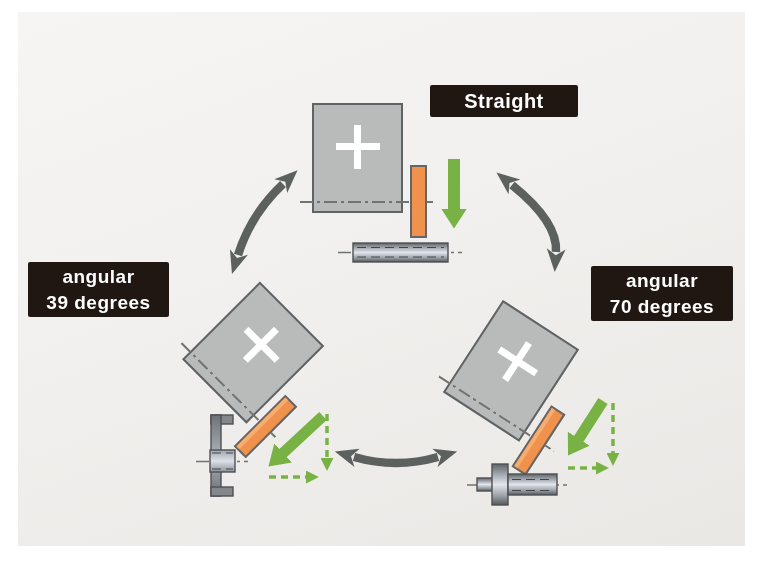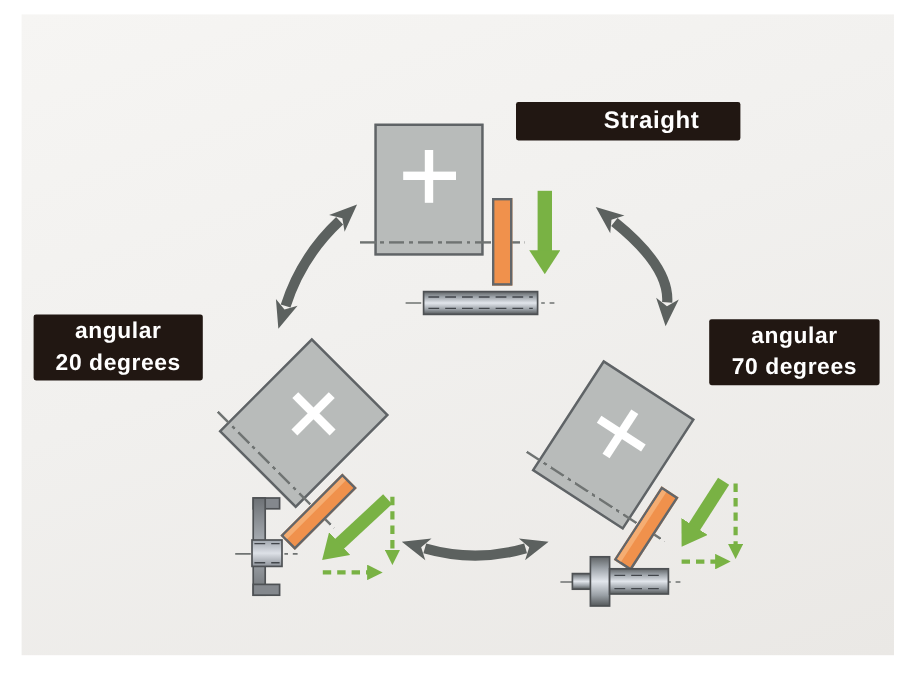--- a/index.html
+++ b/index.html
@@ -27,21 +27,21 @@
                   border:2px solid var(--wheel_border,#62666a);}
   .assembly .bevel{position:absolute;left:0;top:0;width:4px;height:100%;
                   background:var(--wheel_orange_bevel,#f5ad72);}
   #asm-straight{left:312px;top:103px;}
   #asm-45{left:159px;top:328px;transform:rotate(45deg);}
   #asm-60{left:432px;top:342px;transform:rotate(33deg);}
 
   
   .tag{position:absolute;background:var(--label_bg,#211712);color:var(--label_text,#fff);
        font-weight:700;text-align:center;letter-spacing:0.5px;border-radius:2px;}
-  #tag-straight{left:430px;top:85px;width:148px;height:32px;font-size:20px;line-height:32px;padding-left:39px;}
+  #tag-straight{left:430px;top:85px;width:148px;height:32px;font-size:20px;line-height:32px;}
   #tag-45{left:28px;top:262px;width:141px;height:55px;font-size:19px;line-height:26px;padding-top:2px;box-sizing:border-box;}
   #tag-60{left:591px;top:266px;width:142px;height:55px;font-size:19px;line-height:26px;padding-top:2px;box-sizing:border-box;}
   .tag span{display:block;}
 
   
   svg.overlay{position:absolute;left:0;top:0;}
   .swap{stroke:var(--swap_arrow_gray,#5c615f);stroke-width:8.5;fill:none;}
   .swap-head{fill:var(--swap_arrow_gray,#5c615f);}
   .green-solid{stroke:var(--infeed_green,#79b244);fill:none;}
   .green-head{fill:var(--infeed_green,#79b244);}
@@ -153,18 +153,18 @@
   <line class="green-dash" x1="269" y1="477" x2="307" y2="477" marker-end="url(#headGreenSm)"></line>
   <line class="green-dash" x1="613" y1="403" x2="613" y2="454" marker-end="url(#headGreenSm)"></line>
   <line class="green-dash" x1="568" y1="468" x2="597" y2="468" marker-end="url(#headGreenSm)"></line>
 </svg>
 
 <div class="tag" id="tag-straight">
   <span>Straight</span>
 </div>
 <div class="tag" id="tag-45">
   <span>angular</span>
-  <span>20 degrees</span>
+  <span>39 degrees</span>
 </div>
 <div class="tag" id="tag-60">
   <span>angular</span>
   <span>70 degrees</span>
 </div>
 
 </body></html>

